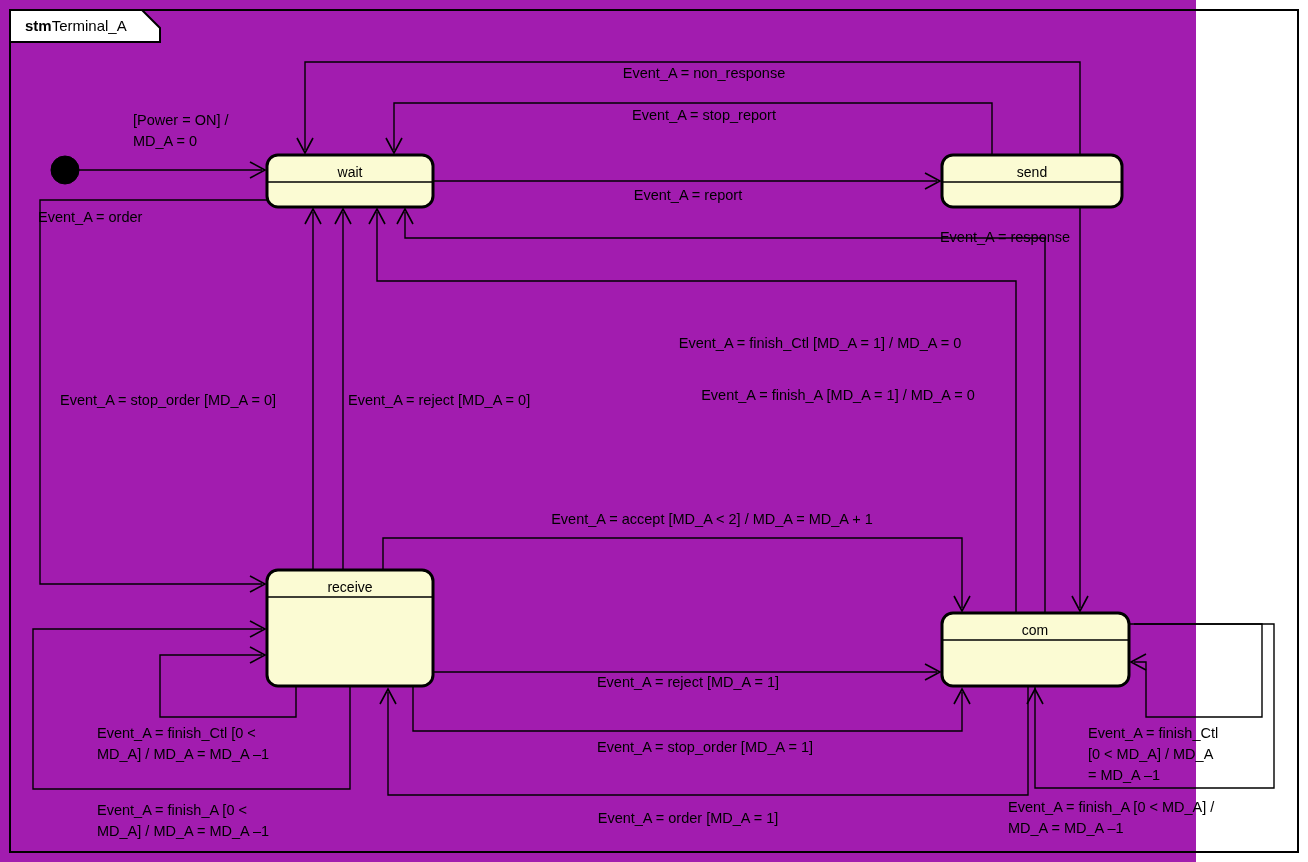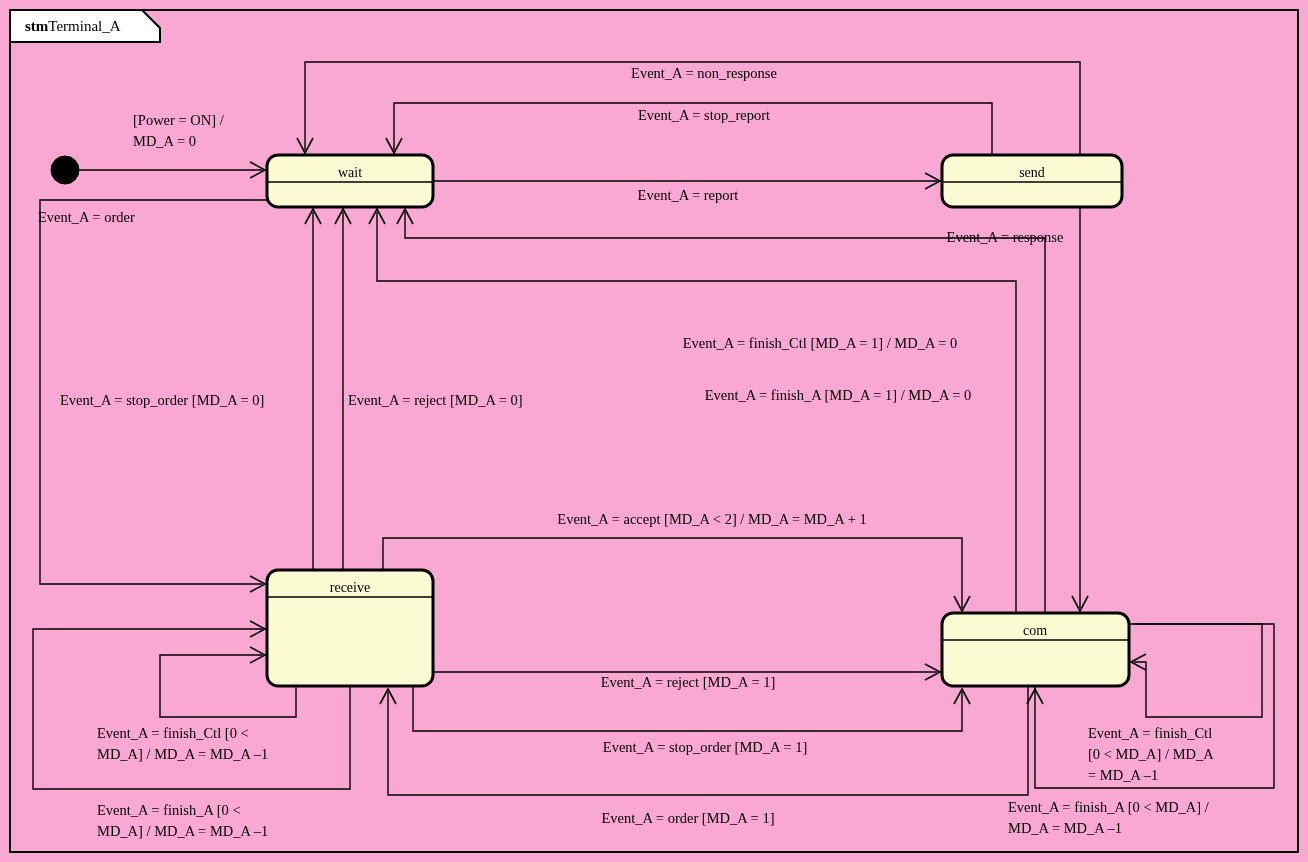--- a/index.html
+++ b/index.html
@@ -2,24 +2,24 @@
 <html><head>
 <meta charset="utf-8">
 <style>
   html, body {
     margin: 0;
     padding: 0;
     background: #ffffff;
   }
   #canvas-wrap {
     position: relative;
-    width: 1308px;
+    width: 1196px;
     height: 862px;
-    background: #f9a8d4;
-    font-family: Liberation Serif, serif;
+    background: #a21caf;
+    font-family: Liberation Sans, sans-serif;
   }
   svg#diagram {
     display: block;
     width: 1308px;
     height: 862px;
   }
   .frame-border {
     fill: none;
     stroke: #000000;
     stroke-width: 2;

